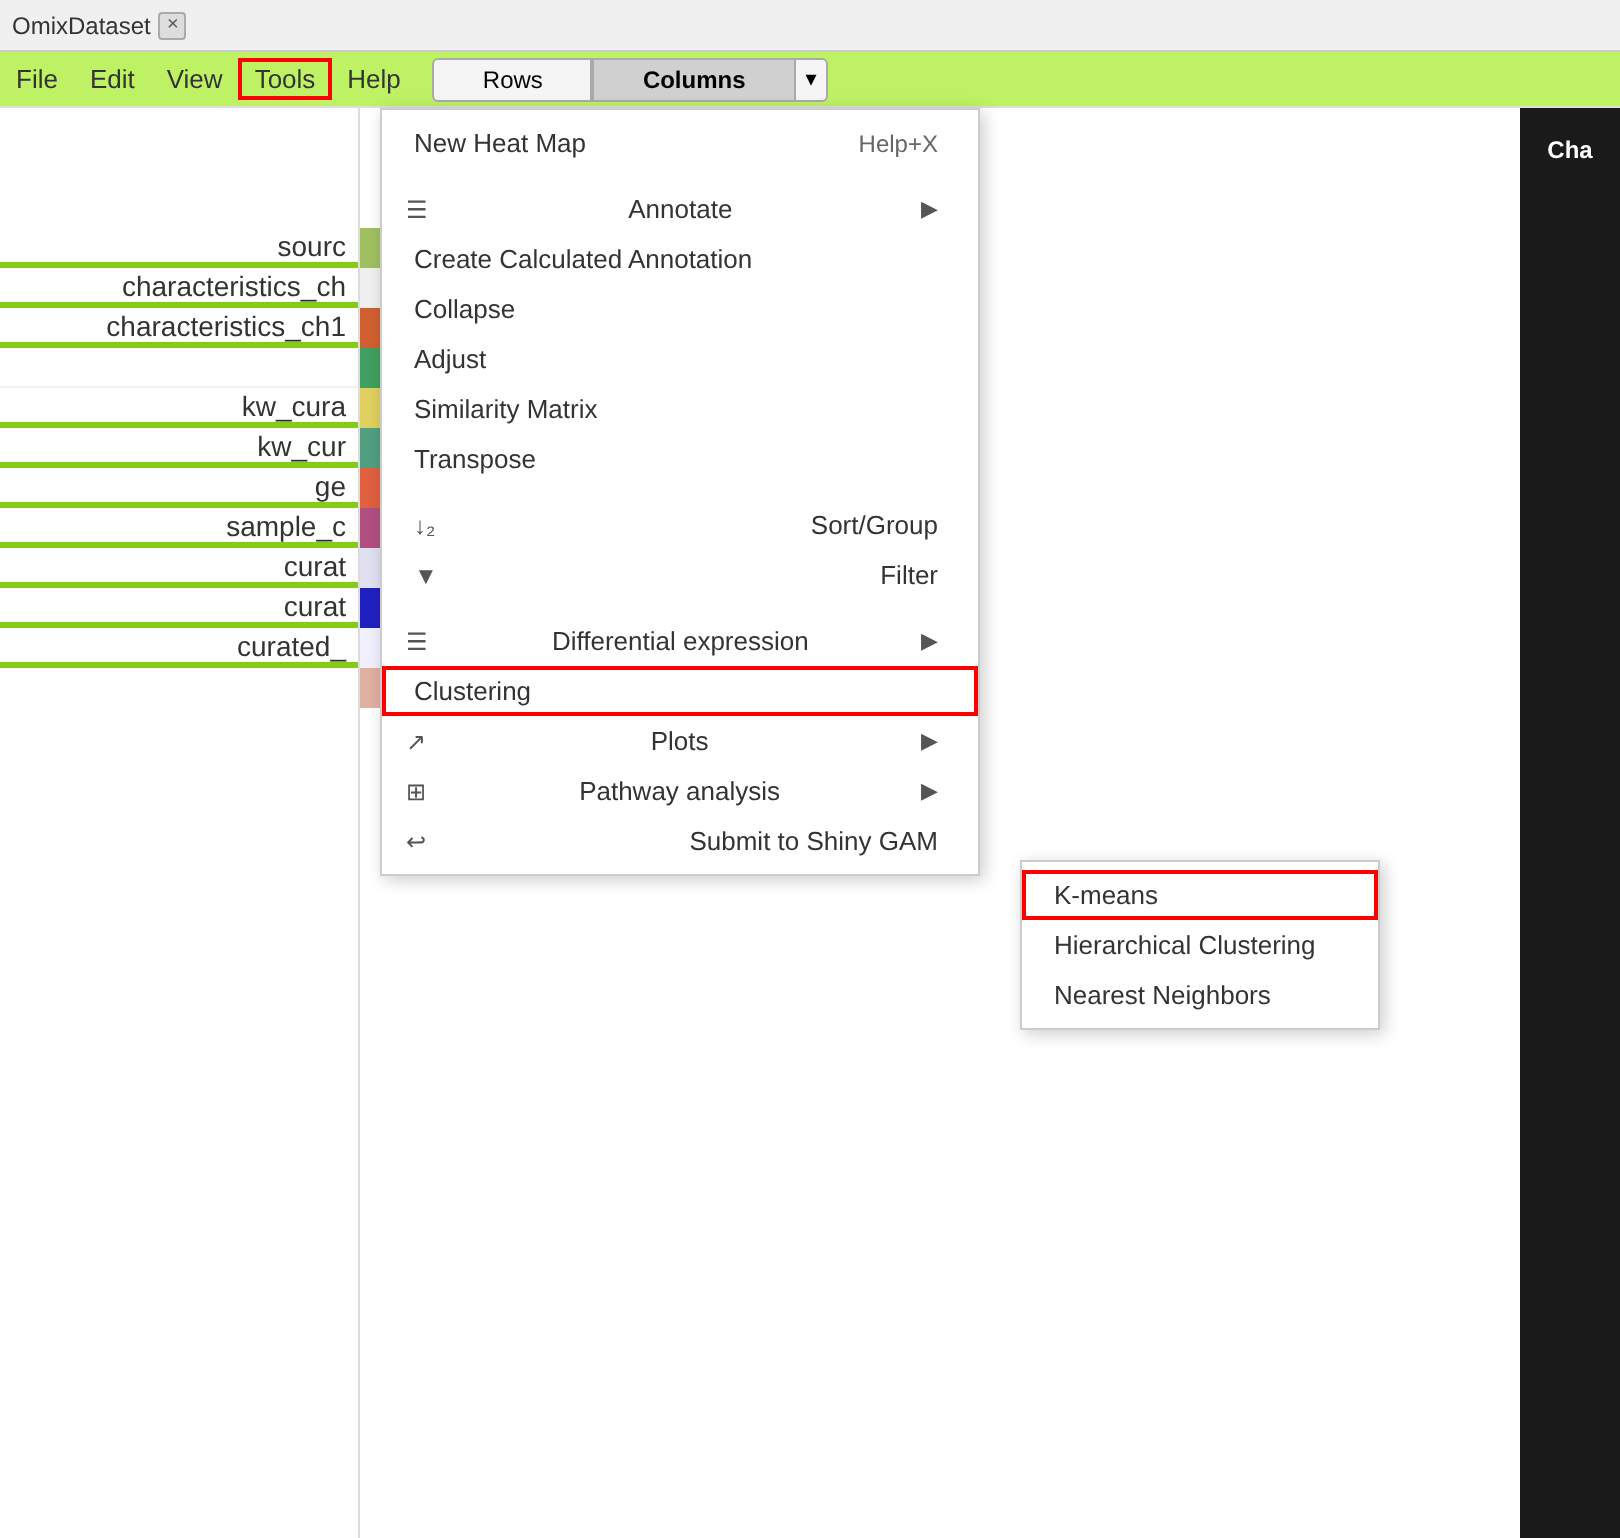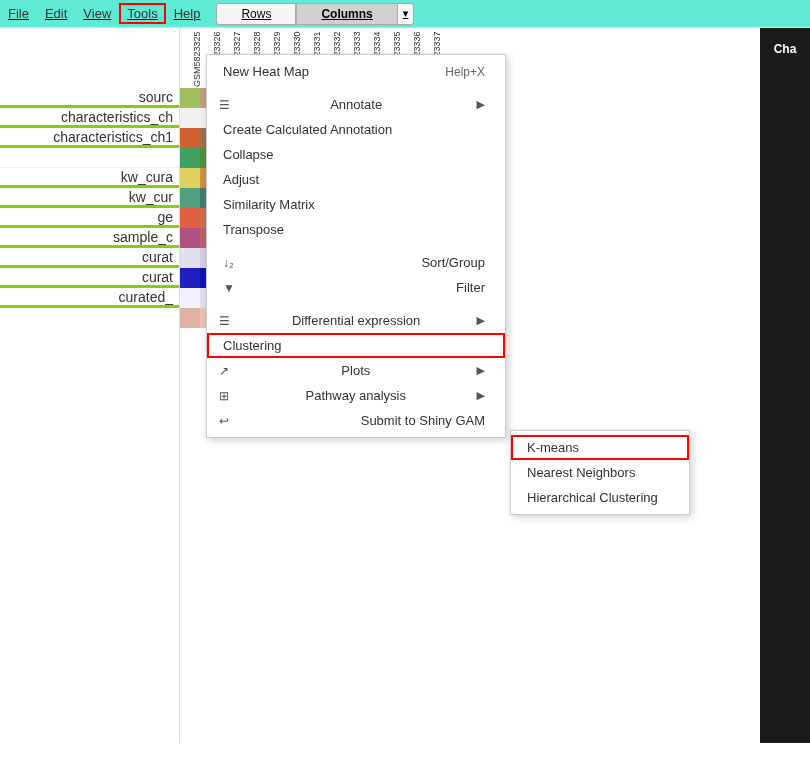--- a/index.html
+++ b/index.html
@@ -47,25 +47,24 @@
       margin-left: 4px;
       font-size: 10px;
       cursor: pointer;
       color: #555;
     }
 
     
     .menu-bar {
       display: flex;
       align-items: center;
-      background: #5eead4;
+      background: #bef264;
       border-bottom: 1px solid #ddd;
       padding: 2px 0;
       height: 28px;
-      text-decoration: underline;
     }
     .menu-item {
       padding: 3px 8px;
       font-size: 13px;
       cursor: pointer;
       color: #333;
       position: relative;
     }
     .menu-item.active {
       border: 2px solid red;
@@ -192,21 +191,20 @@
 
     
     .dropdown-menu {
       position: absolute;
       background: white;
       border: 1px solid #ccc;
       box-shadow: 2px 2px 8px rgba(0,0,0,0.2);
       z-index: 100;
       min-width: 300px;
       padding: 4px 0;
-      margin-left: 16px;
     }
 
     .dropdown-item {
       padding: 5px 20px 5px 16px;
       cursor: pointer;
       display: flex;
       align-items: center;
       justify-content: space-between;
       font-size: 13px;
       color: #333;
@@ -256,20 +254,24 @@
       border: 2px solid red;
       padding: 3px 14px;
       font-weight: normal;
     }
   </style>
 </head>
 <body>
 
 <div class="app-window">
 
+  <div class="title-bar">
+    <span class="title-bar-text">OmixDataset</span>
+    <span class="title-bar-close">×</span>
+  </div>
 
   <div class="menu-bar">
     <div class="menu-item">File</div>
     <div class="menu-item">Edit</div>
     <div class="menu-item">View</div>
     <div class="menu-item active">Tools</div>
     <div class="menu-item">Help</div>
     <div class="toolbar-area">
       <div class="toolbar-btn">Rows</div>
       <div class="toolbar-btn active">Columns</div>
@@ -556,17 +558,17 @@
       <span class="arrow">▶</span>
     </div>
     <div class="dropdown-item has-icon">
       <span class="item-icon">↩</span>
       <span>Submit to Shiny GAM</span>
     </div>
   </div>
 
   <div class="submenu" style="top: 430px; left: 510px;">
     <div class="submenu-item highlighted">K-means</div>
+    <div class="submenu-item">Hierarchical Clustering</div>
     <div class="submenu-item">Nearest Neighbors</div>
-    <div class="submenu-item">Hierarchical Clustering</div>
   </div>
 
 </div>
 
 </body></html>

